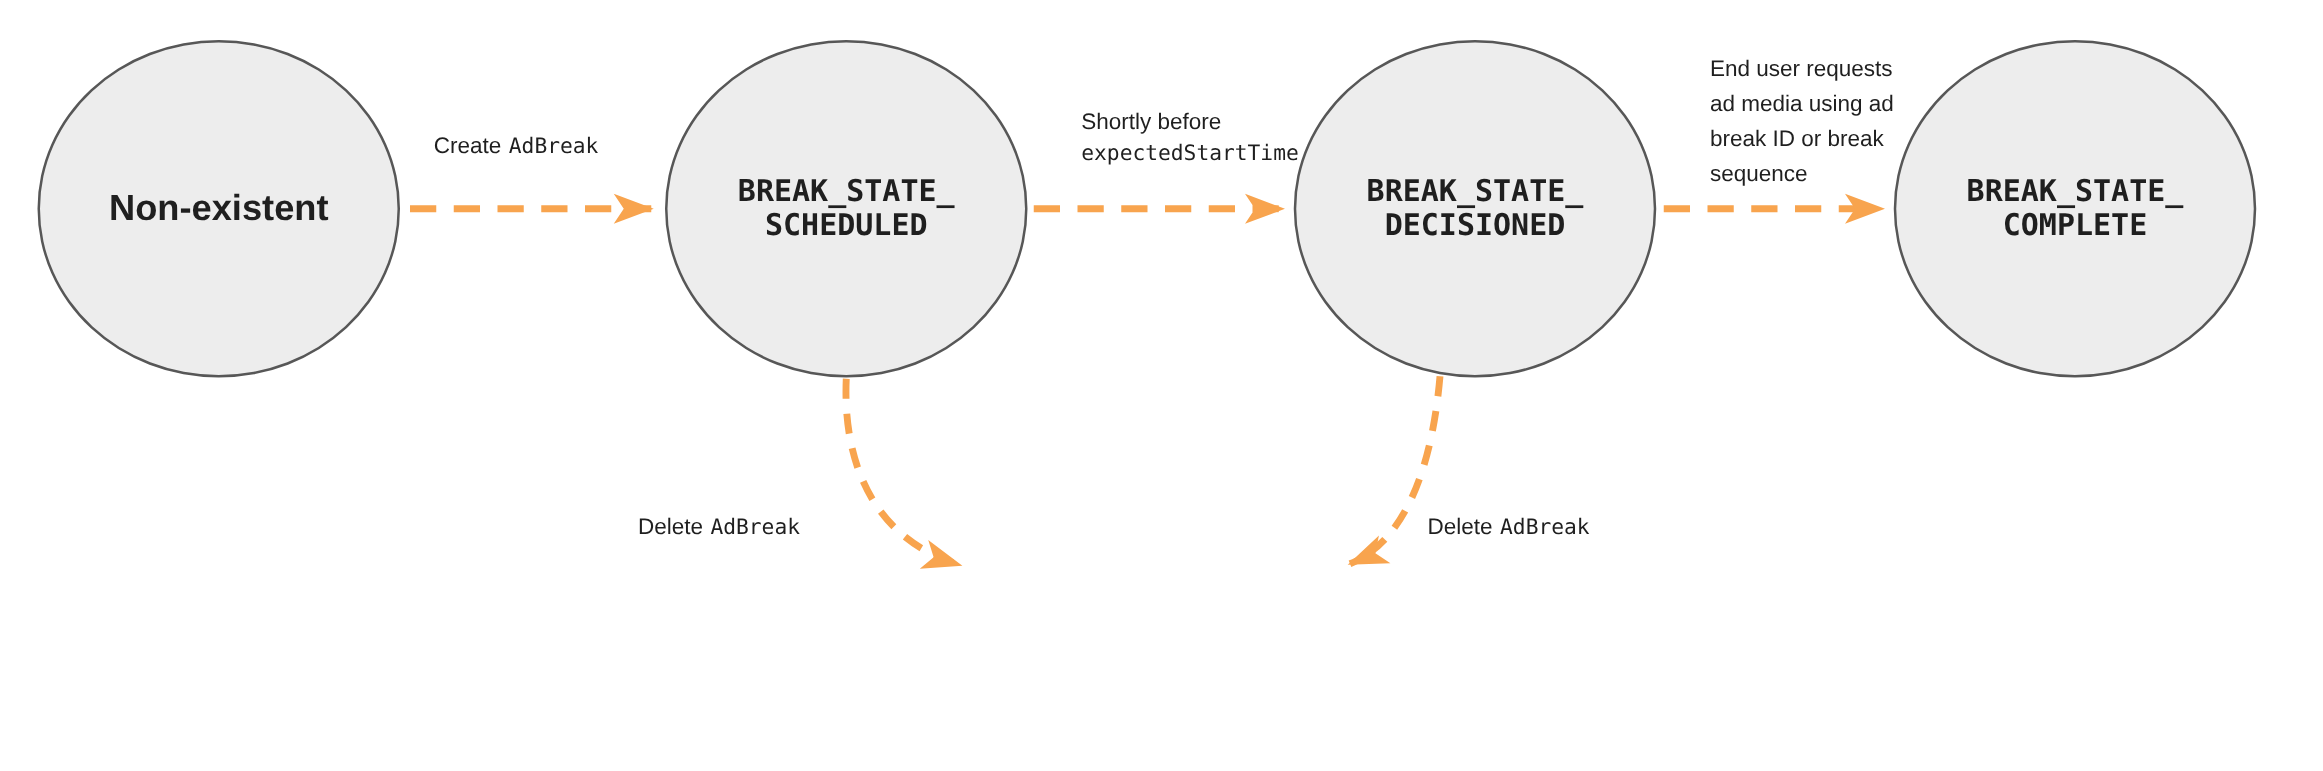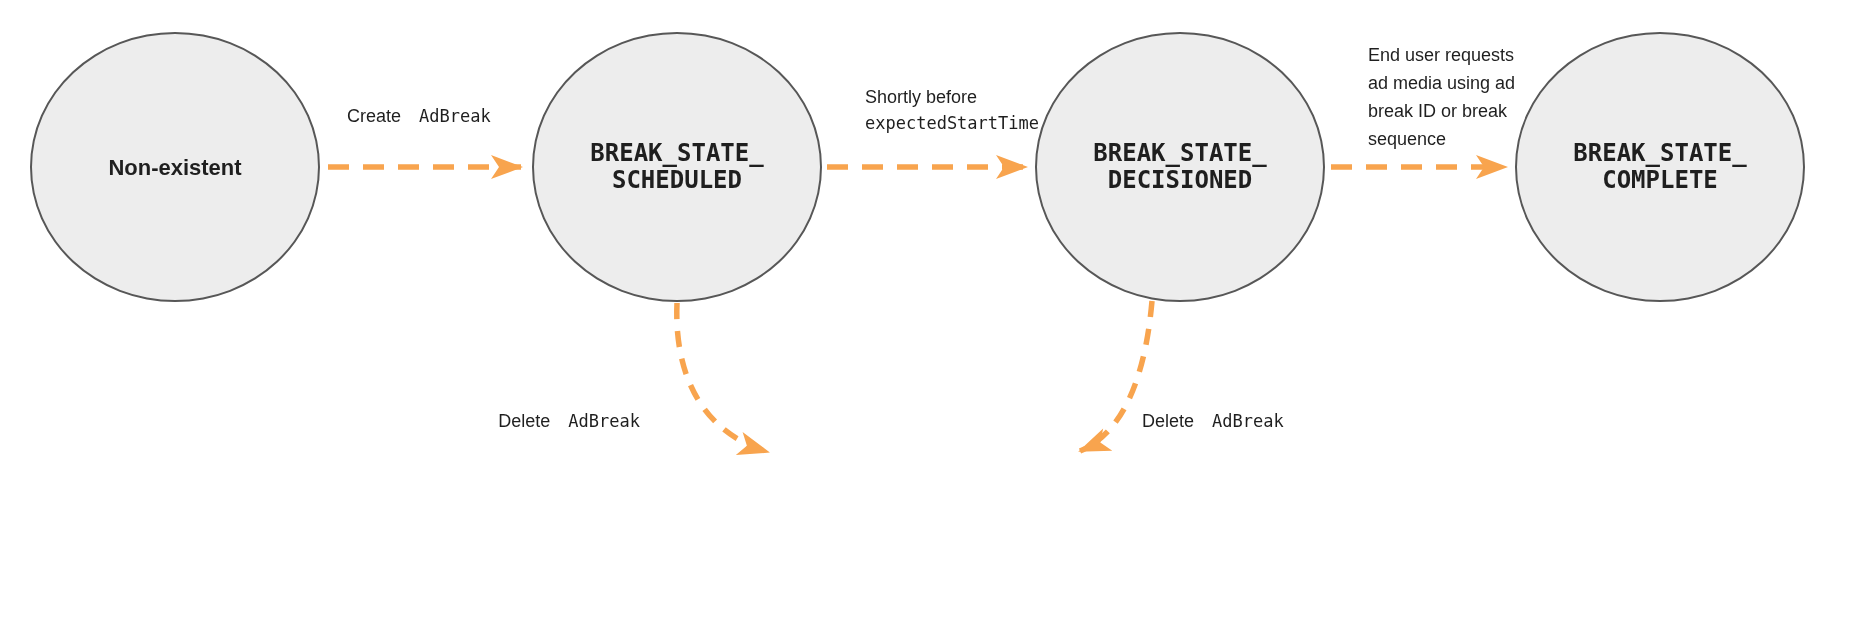--- a/index.html
+++ b/index.html
@@ -47,21 +47,21 @@
     justify-content: center;
     text-align: center;
   }
   .node-label {
     color: var(--text);
     font-weight: bold;
     white-space: pre-line;
   }
   .node-label.sans {
     font-family: "Liberation Sans", sans-serif;
-    font-size: 22px;
+    font-size: 29px;
     line-height: 27px;
   }
   .node-label.mono {
     font-family: "DejaVu Sans Mono", monospace;
     font-size: 24px;
     line-height: 27px;
   }
 
   .edge-label {
     position: absolute;
@@ -69,21 +69,21 @@
     font-size: 18px;
     line-height: 26px;
     font-family: "Liberation Sans", sans-serif;
   }
   .edge-label .code {
     font-family: "DejaVu Sans Mono", monospace;
     font-size: 17px;
   }
   .edge-label.inline {
     display: inline-flex;
-    gap: 18px;
+    gap: 6px;
     white-space: nowrap;
     align-items: baseline;
   }
   .edge-label.stacked span { display: block; }
   .edge-label.multiline { white-space: pre-line; line-height: 28px; }
   .edge-label.align-right { justify-content: flex-end; text-align: right; }
 
   #n1 { left: 30px;   top: 32px; }
   #n2 { left: 532px;  top: 32px; }
   #n3 { left: 1035px; top: 32px; }

